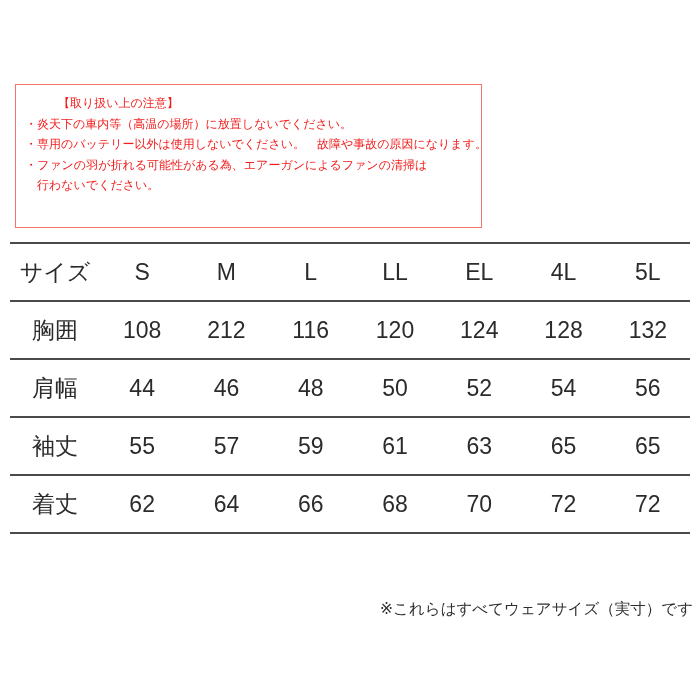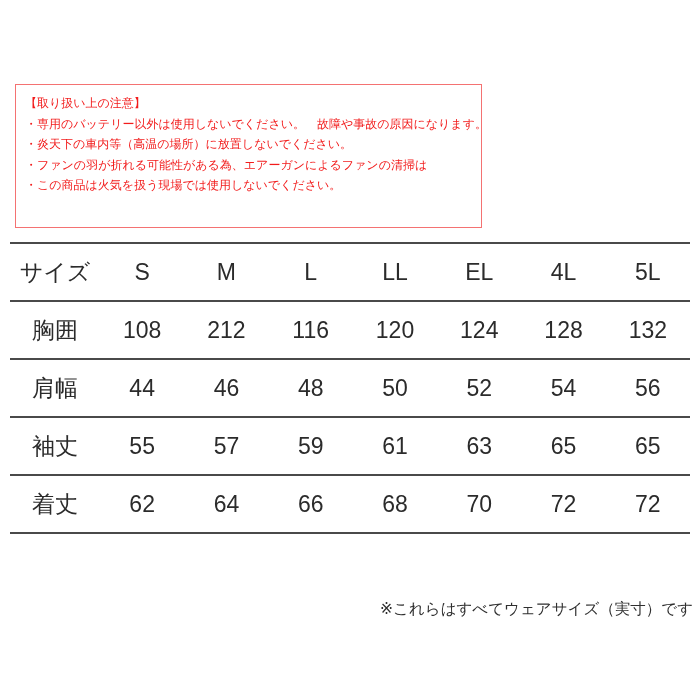--- a/index.html
+++ b/index.html
@@ -29,21 +29,21 @@
     left: 15px; top: 84px;
     width: 467px; height: 144px;
     border: 1.5px solid var(--notice-border);
     color: var(--notice-text);
     font-size: 12px;
     line-height: 20.6px;
     padding: 8px 6px 0 9px;
     white-space: nowrap;
     overflow: visible;
   }
-  .notice-title { font-weight: normal; }
+  .notice-title { font-weight: normal; margin-left: 33px; }
   .notice-line { white-space: pre; }
 
   
   .size-table {
     position: absolute;
     left: 10px; top: 242px;
     width: 680px;
     border-collapse: collapse;
     table-layout: fixed;
     font-size: 23px;
@@ -73,24 +73,24 @@
   }
 </style>
 </head>
 <body>
 
 <div class="page">
 
   <div class="notice-box">
     <div class="notice-title">【取り扱い上の注意】</div>
     <div>
+        <div class="notice-line">・炎天下の車内等（高温の場所）に放置しないでください。</div>
         <div class="notice-line">・専用のバッテリー以外は使用しないでください。　故障や事故の原因になります。</div>
-        <div class="notice-line">・炎天下の車内等（高温の場所）に放置しないでください。</div>
         <div class="notice-line">・ファンの羽が折れる可能性がある為、エアーガンによるファンの清掃は</div>
-        <div class="notice-line">・この商品は火気を扱う現場では使用しないでください。</div>
+        <div class="notice-line">　行わないでください。</div>
       </div>
   </div>
 
   <table class="size-table">
     <thead>
       <tr>
         <th class="label-col">サイズ</th>
       <th>S</th>
           <th>M</th>
           <th>L</th>

